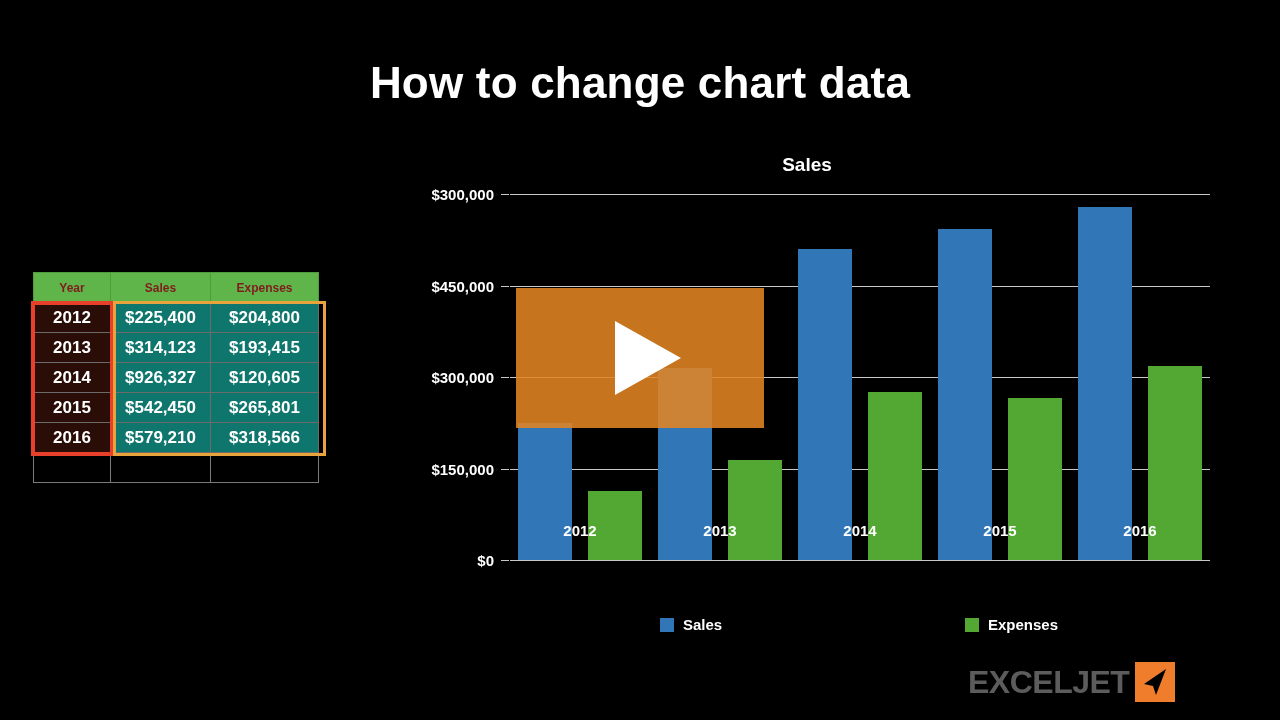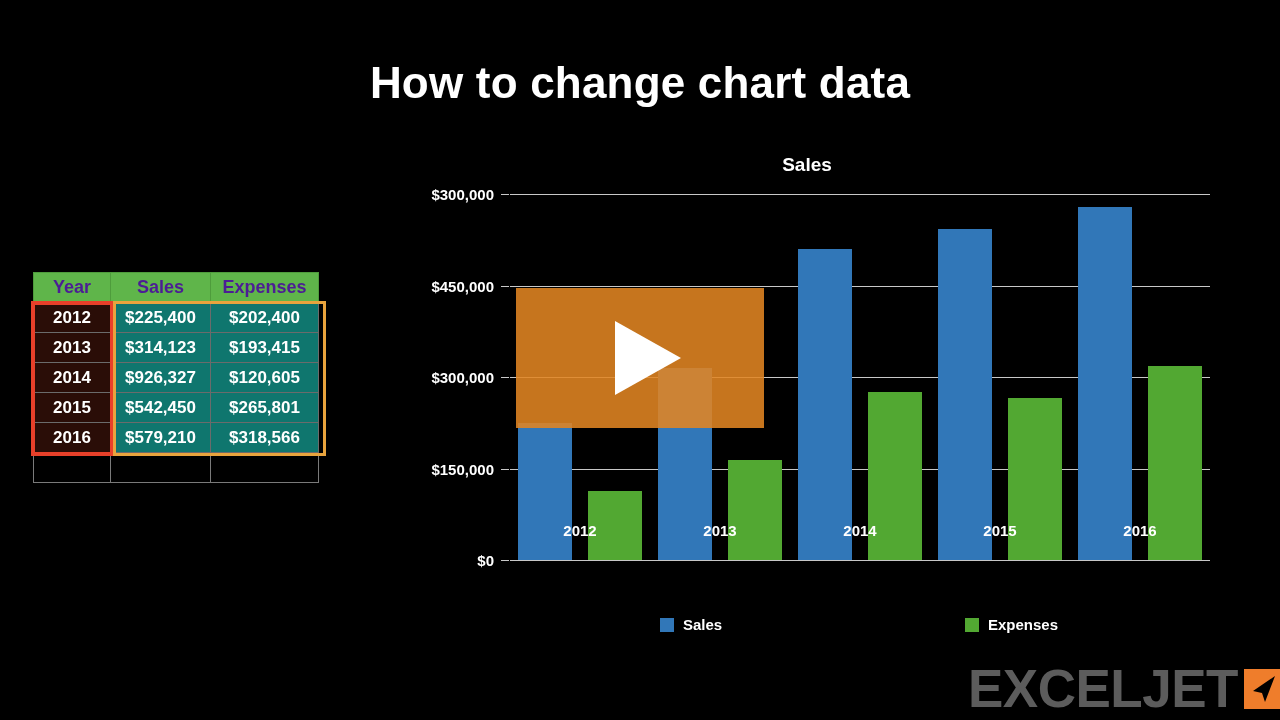--- a/index.html
+++ b/index.html
@@ -45,22 +45,22 @@
     text-align: center;
     vertical-align: middle;
     font-size: 17px;
     font-weight: bold;
     color: #ffffff;
     box-sizing: border-box;
   }
   #data-table th {
     background: #5FB54A;
     border: 1px solid #4e9c3c;
-    color: #4c1d95;
-    font-size: 18px;
+    color: #7f1d1d;
+    font-size: 12px;
   }
   .col-year  { width: 77px; }
   .col-sales { width: 100px; }
   .col-exp   { width: 108px; }
 
   td.cell-year {
     background: #2a0d07;
     border-left: 1px solid #5a5a5a;
     border-right: 1px solid #5a5a5a;
     border-top: 1px solid #6b6b6b;
@@ -215,21 +215,21 @@
   
   #brand-logo {
     position: absolute;
     left: 968px;
     top: 662px;
     display: flex;
     align-items: center;
     gap: 6px;
   }
   #brand-wordmark {
-    font-size: 53px;
+    font-size: 32px;
     font-weight: bold;
     letter-spacing: -0.5px;
     color: #5C5C5C;
     line-height: 1;
   }
   #brand-mark {
     width: 40px;
     height: 40px;
     background: #EF7D2B;
     position: relative;
@@ -251,21 +251,21 @@
     <tr>
       <th class="col-year">Year</th>
       <th class="col-sales">Sales</th>
       <th class="col-exp">Expenses</th>
     </tr>
   </thead>
   <tbody>
     <tr>
       <td class="cell-year">2012</td>
       <td class="cell-money">$225,400</td>
-      <td class="cell-money">$202,400</td>
+      <td class="cell-money">$204,800</td>
     </tr>
     <tr>
       <td class="cell-year">2013</td>
       <td class="cell-money">$314,123</td>
       <td class="cell-money">$193,415</td>
     </tr>
     <tr>
       <td class="cell-year">2014</td>
       <td class="cell-money">$926,327</td>
       <td class="cell-money">$120,605</td>

